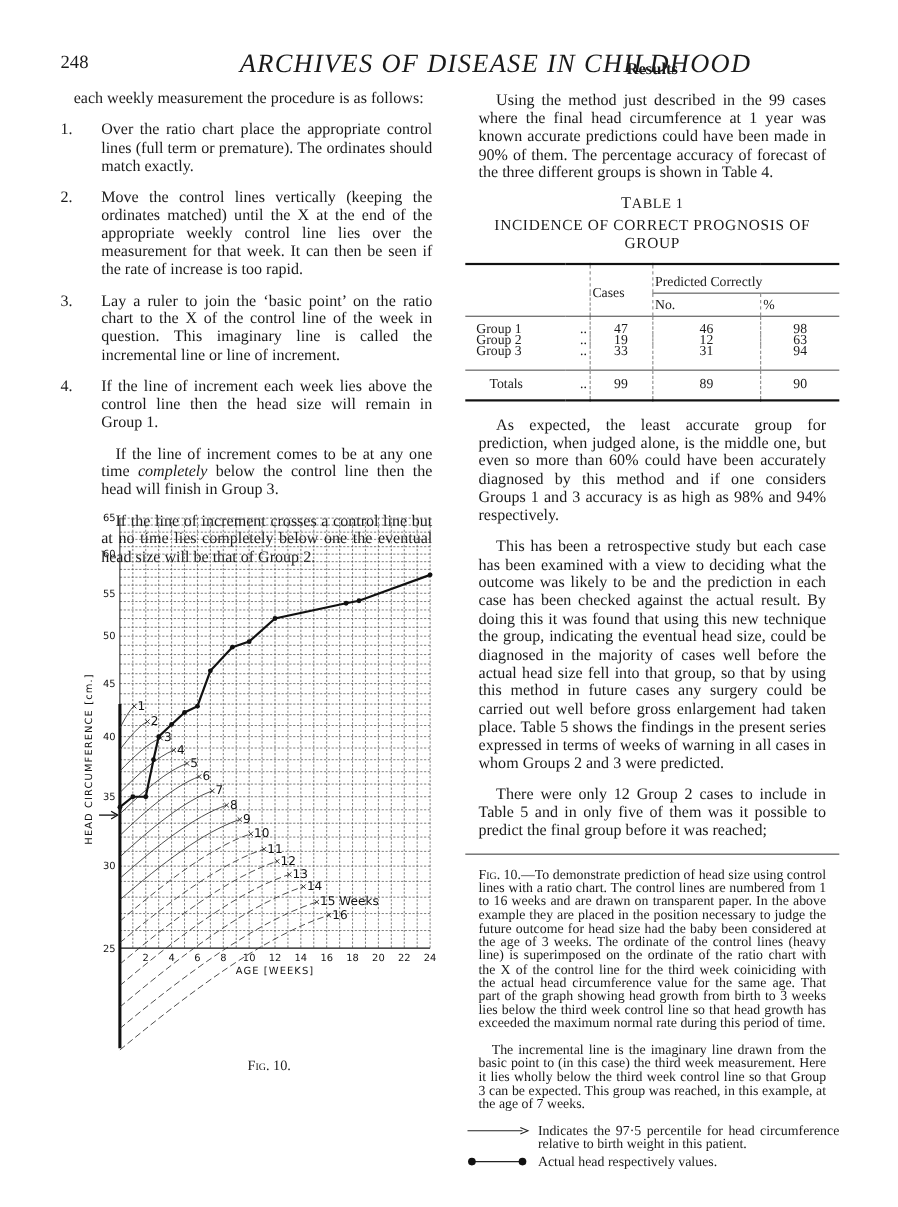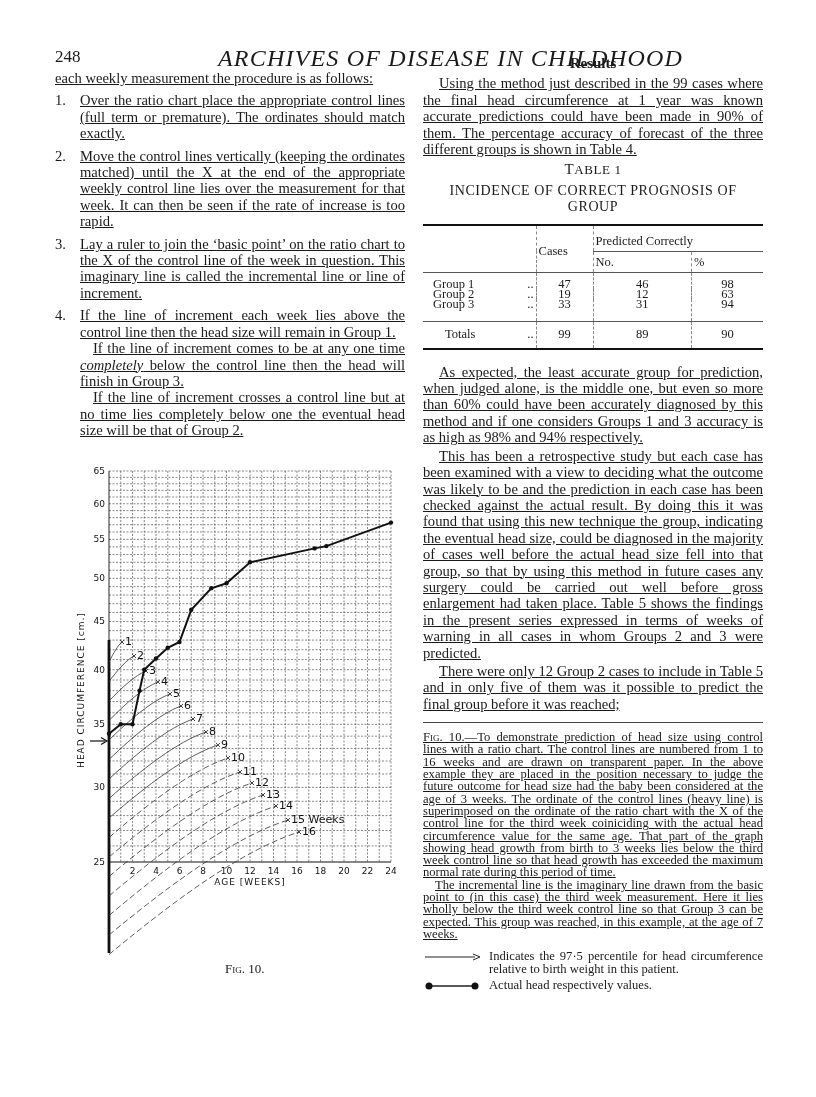--- a/index.html
+++ b/index.html
@@ -4,21 +4,21 @@
 <style>
   html, body { margin: 0; padding: 0; background: #ffffff; }
   body { width: 816px; height: 1097px; position: relative; overflow: hidden;
          font-family: "Liberation Serif", "DejaVu Serif", serif; color: #1a1a1a; }
   .abs { position: absolute; }
   .pagenum { left: 55px; top: 47px; font-size: 17px; }
   .running-head { left: 218px; top: 45px; font-size: 24px; font-style: italic; letter-spacing: 1.2px; }
   .col { position: absolute; font-size: 14.6px; line-height: 16.4px; text-align: justify; }
   .col-left { left: 55px; top: 70px; width: 350px; }
   .col-right { left: 423px; top: 52px; width: 340px; }
-  p { margin: 0; text-decoration: underline; }
+  p { margin: 12px; }
   .indent { text-indent: 16px; }
   .lead { margin-bottom: 6px; }
   ol.steps { list-style: none; margin: 0; padding: 0; }
   ol.steps li { position: relative; padding-left: 25px; margin-bottom: 6px; }
   ol.steps li .num { position: absolute; left: 0; top: 0; }
   ol.steps li p.sub { text-indent: 13px; }
   .section-head { text-align: center; font-weight: bold; font-size: 15px; margin: 3px 0 4px 0; }
   .table-title { text-align: center; font-size: 13px; letter-spacing: 0.6px; margin-top: 4px; }
   .table-title .sc-big { font-size: 15px; }
   .table-sub { text-align: center; font-size: 14px; letter-spacing: 0.6px; margin-top: 4px; margin-bottom: 8px; }

